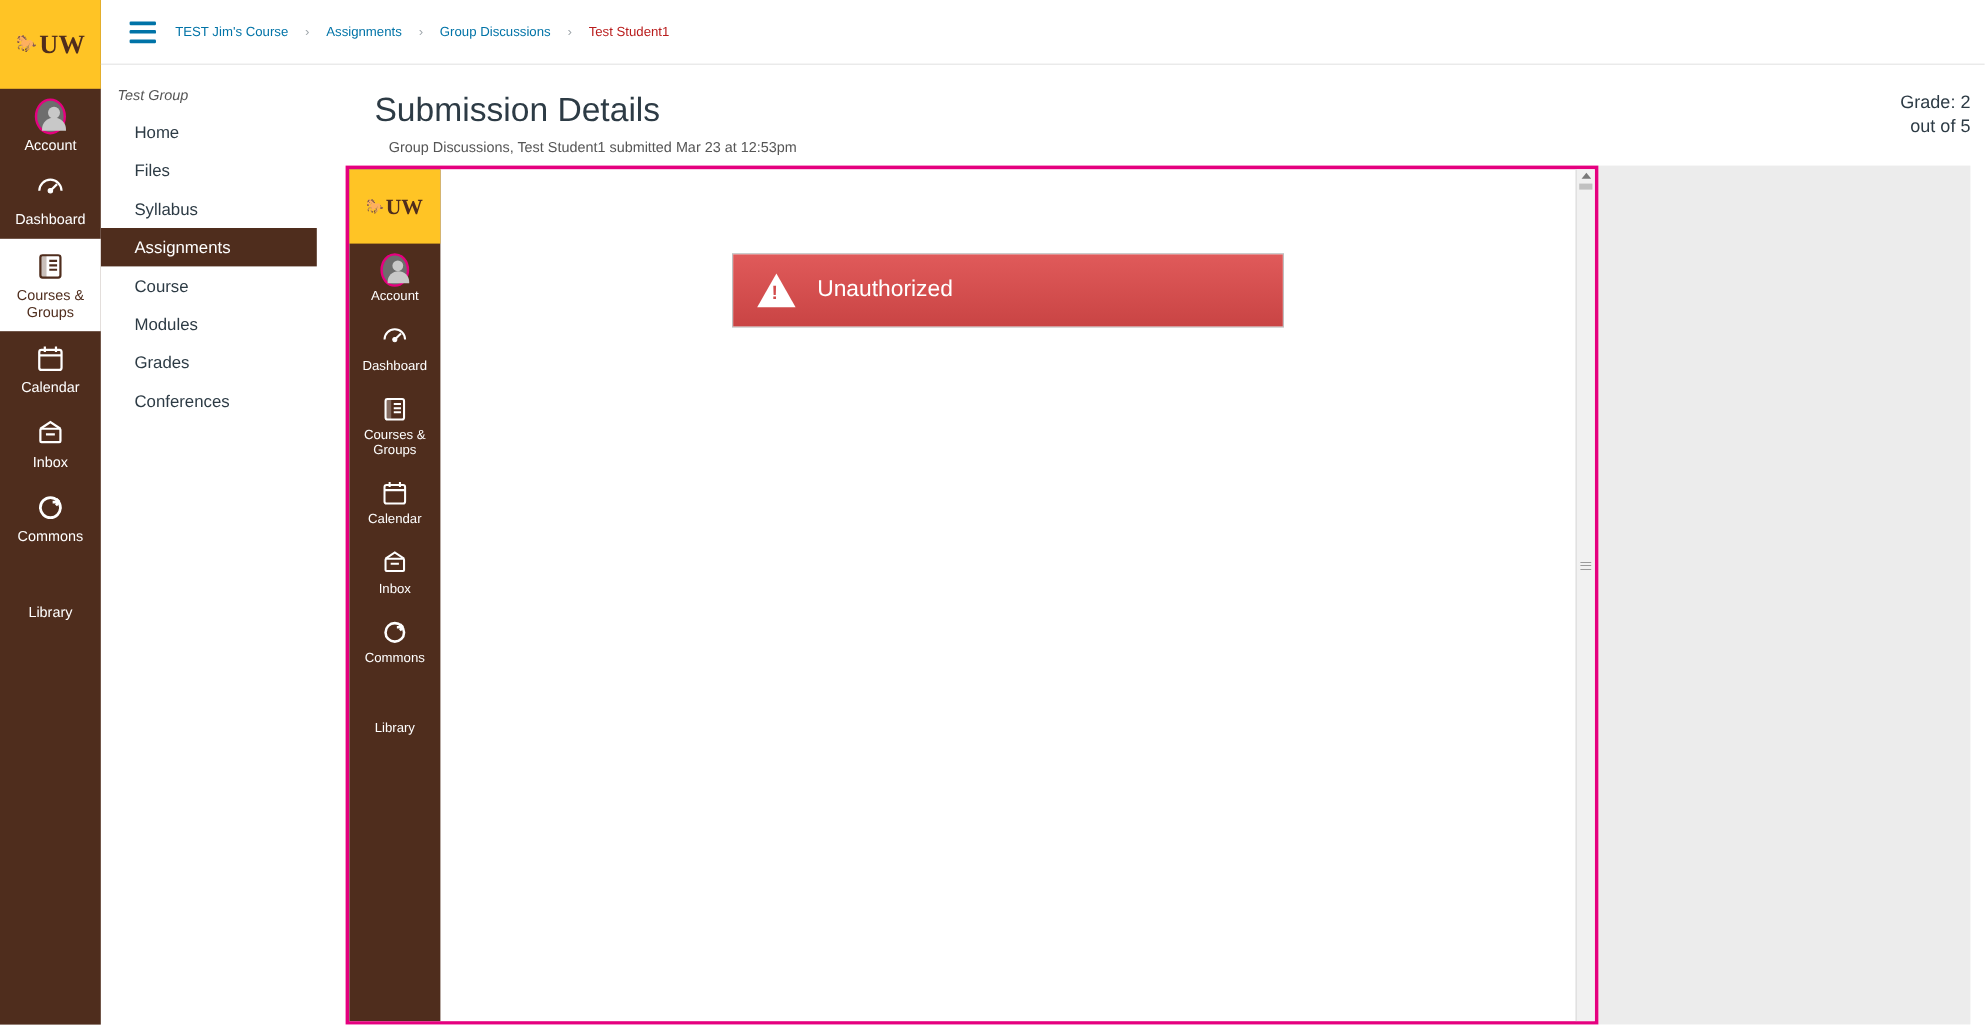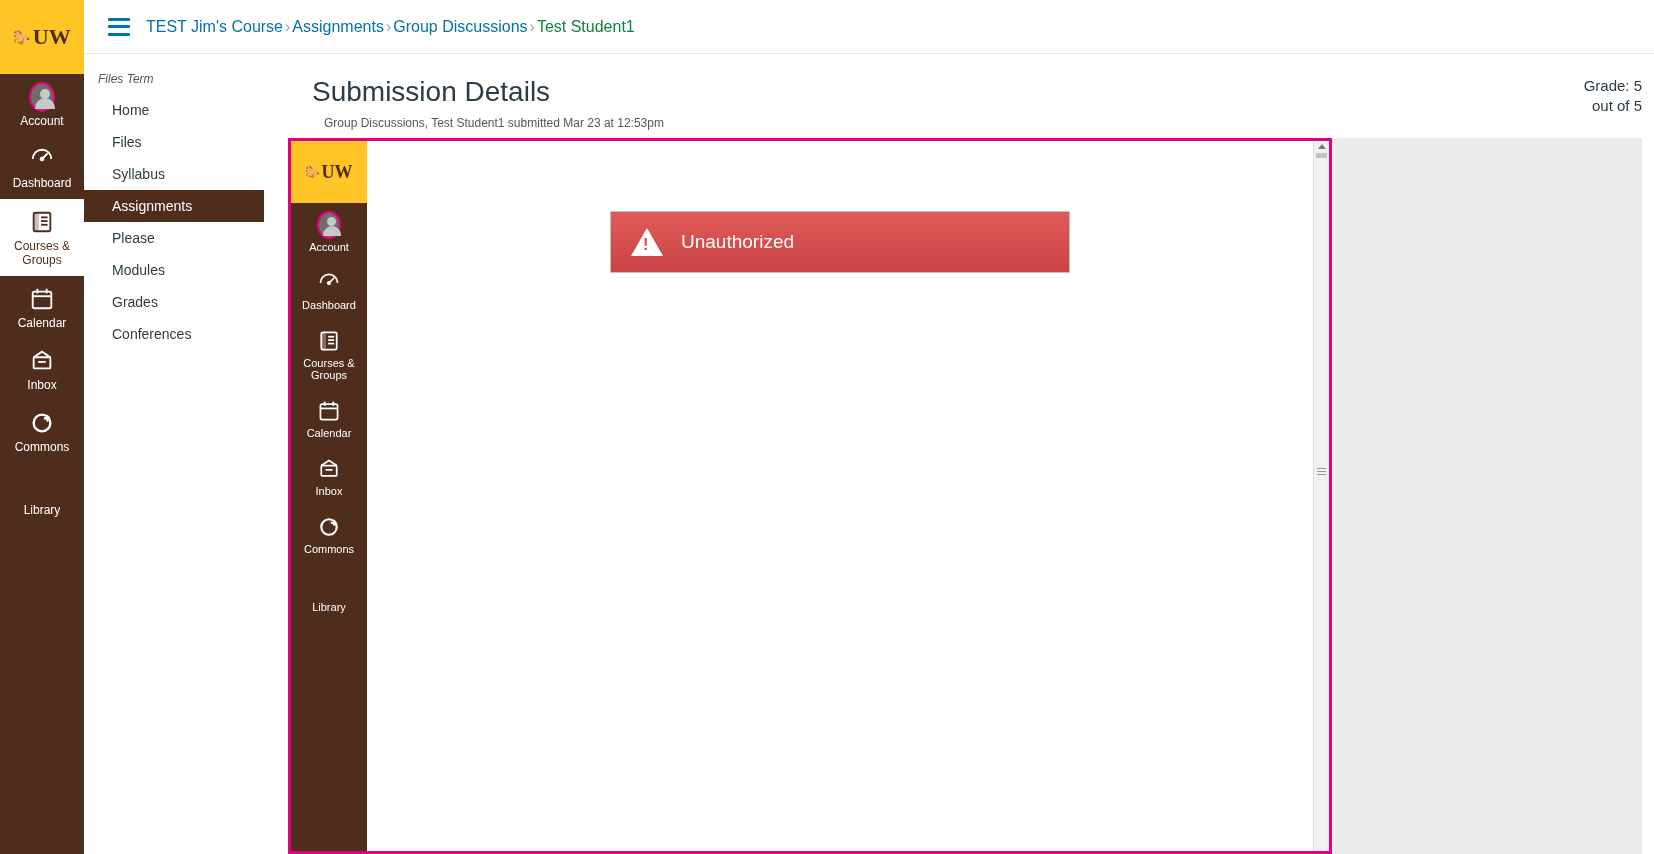--- a/index.html
+++ b/index.html
@@ -89,24 +89,24 @@
   padding: 0 18px 0 24px;
   gap: 16px;
 }
 .hamburger {
   width: 22px; height: 18px;
   display: flex; flex-direction: column;
   justify-content: space-between;
   cursor: pointer;
 }
 .hamburger div { height: 3px; background: #0073a7; border-radius: 1px; }
-.breadcrumbs { display: flex; align-items: flex-end; gap: 2px; font-size: 16px; }
+.breadcrumbs { display: flex; align-items: flex-end; gap: 14px; font-size: 11px; }
 .breadcrumbs a { color: #0073a7; text-decoration: none; cursor: pointer; }
 .breadcrumbs .sep { color: #9fa6ab; }
-.breadcrumbs .current { color: #15803d; }
+.breadcrumbs .current { color: #b91c1c; }
 
 
 .body-row { flex: 1; display: flex; overflow: hidden; }
 
 .course-nav {
   width: 180px;
   padding: 18px 0 0 0;
   flex-shrink: 0;
 }
 .course-nav .term {
@@ -380,41 +380,41 @@
         <span class="sep">›</span>
         <a>Group Discussions</a>
         <span class="sep">›</span>
         <span class="current">Test Student1</span>
       </div>
   </div>
 
   <div class="body-row">
 
     <nav class="course-nav">
-      <div class="term">Files Term</div>
+      <div class="term">Test Group</div>
       <div id="course-nav-items">
           <a>Home</a>
           <a>Files</a>
           <a>Syllabus</a>
           <a class="active">Assignments</a>
-          <a>Please</a>
+          <a>Course</a>
           <a>Modules</a>
           <a>Grades</a>
           <a>Conferences</a>
         </div>
     </nav>
 
     <div class="content">
       <div class="header-row">
         <div>
           <h1>Submission Details</h1>
           <div class="sub-meta">Group Discussions, Test Student1    submitted Mar 23 at 12:53pm</div>
         </div>
         <div class="grade-box">
-          <div>Grade: 5</div>
+          <div>Grade: 2</div>
           <div>out of 5</div>
         </div>
       </div>
 
       <div class="preview-wrap">
         <div class="preview">
 
           <div class="inner-nav">
             <div class="logo">
               <span style="font-size:12px;margin-right:1px;">🐎</span>

